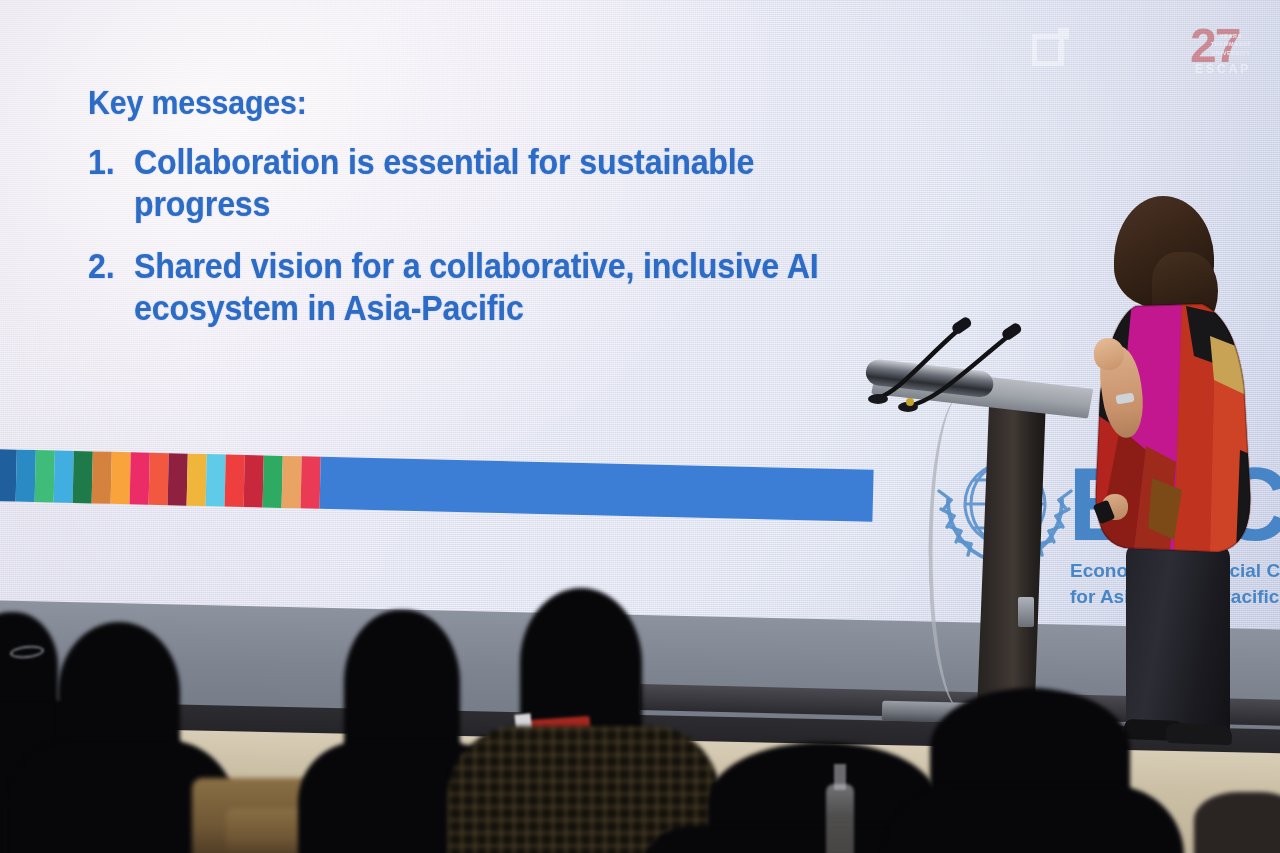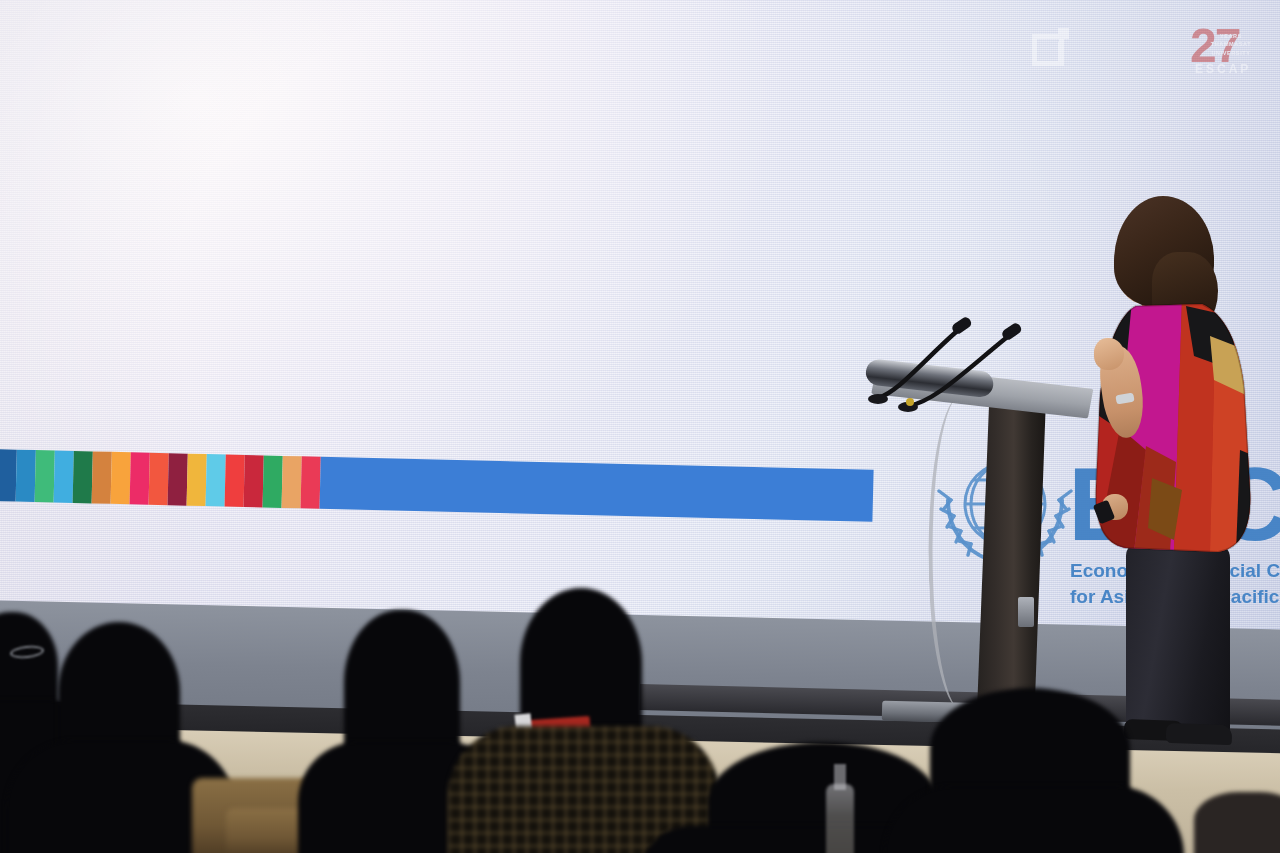--- a/index.html
+++ b/index.html
@@ -451,20 +451,33 @@
 </style>
 </head>
 <body>
 
 <div id="scene">
 
   <div class="led-wall"></div>
   <div class="led-glow"></div>
   <div class="led-vignette"></div>
 
+  <div class="slide-text">
+    <div class="slide-heading">Key messages:</div>
+    <ul class="slide-list">
+      <li>
+        <span class="li-num">1.</span>
+        <span class="li-text">Collaboration is essential for sustainable progress</span>
+      </li>
+      <li>
+        <span class="li-num">2.</span>
+        <span class="li-text">Shared vision for a collaborative, inclusive AI ecosystem in Asia-Pacific</span>
+      </li>
+    </ul>
+  </div>
 
   <div class="sdg-strip-wrap">
     <div class="sdg-strip" id="sdg-strip" style="left: 8px;">
         <span style="width: 19px; background: rgb(31, 95, 158);"></span>
         <span style="width: 19px; background: rgb(42, 138, 196);"></span>
         <span style="width: 19px; background: rgb(63, 187, 122);"></span>
         <span style="width: 19px; background: rgb(64, 174, 224);"></span>
         <span style="width: 19px; background: rgb(31, 122, 74);"></span>
         <span style="width: 19px; background: rgb(212, 130, 62);"></span>
         <span style="width: 19px; background: rgb(248, 163, 60);"></span>

